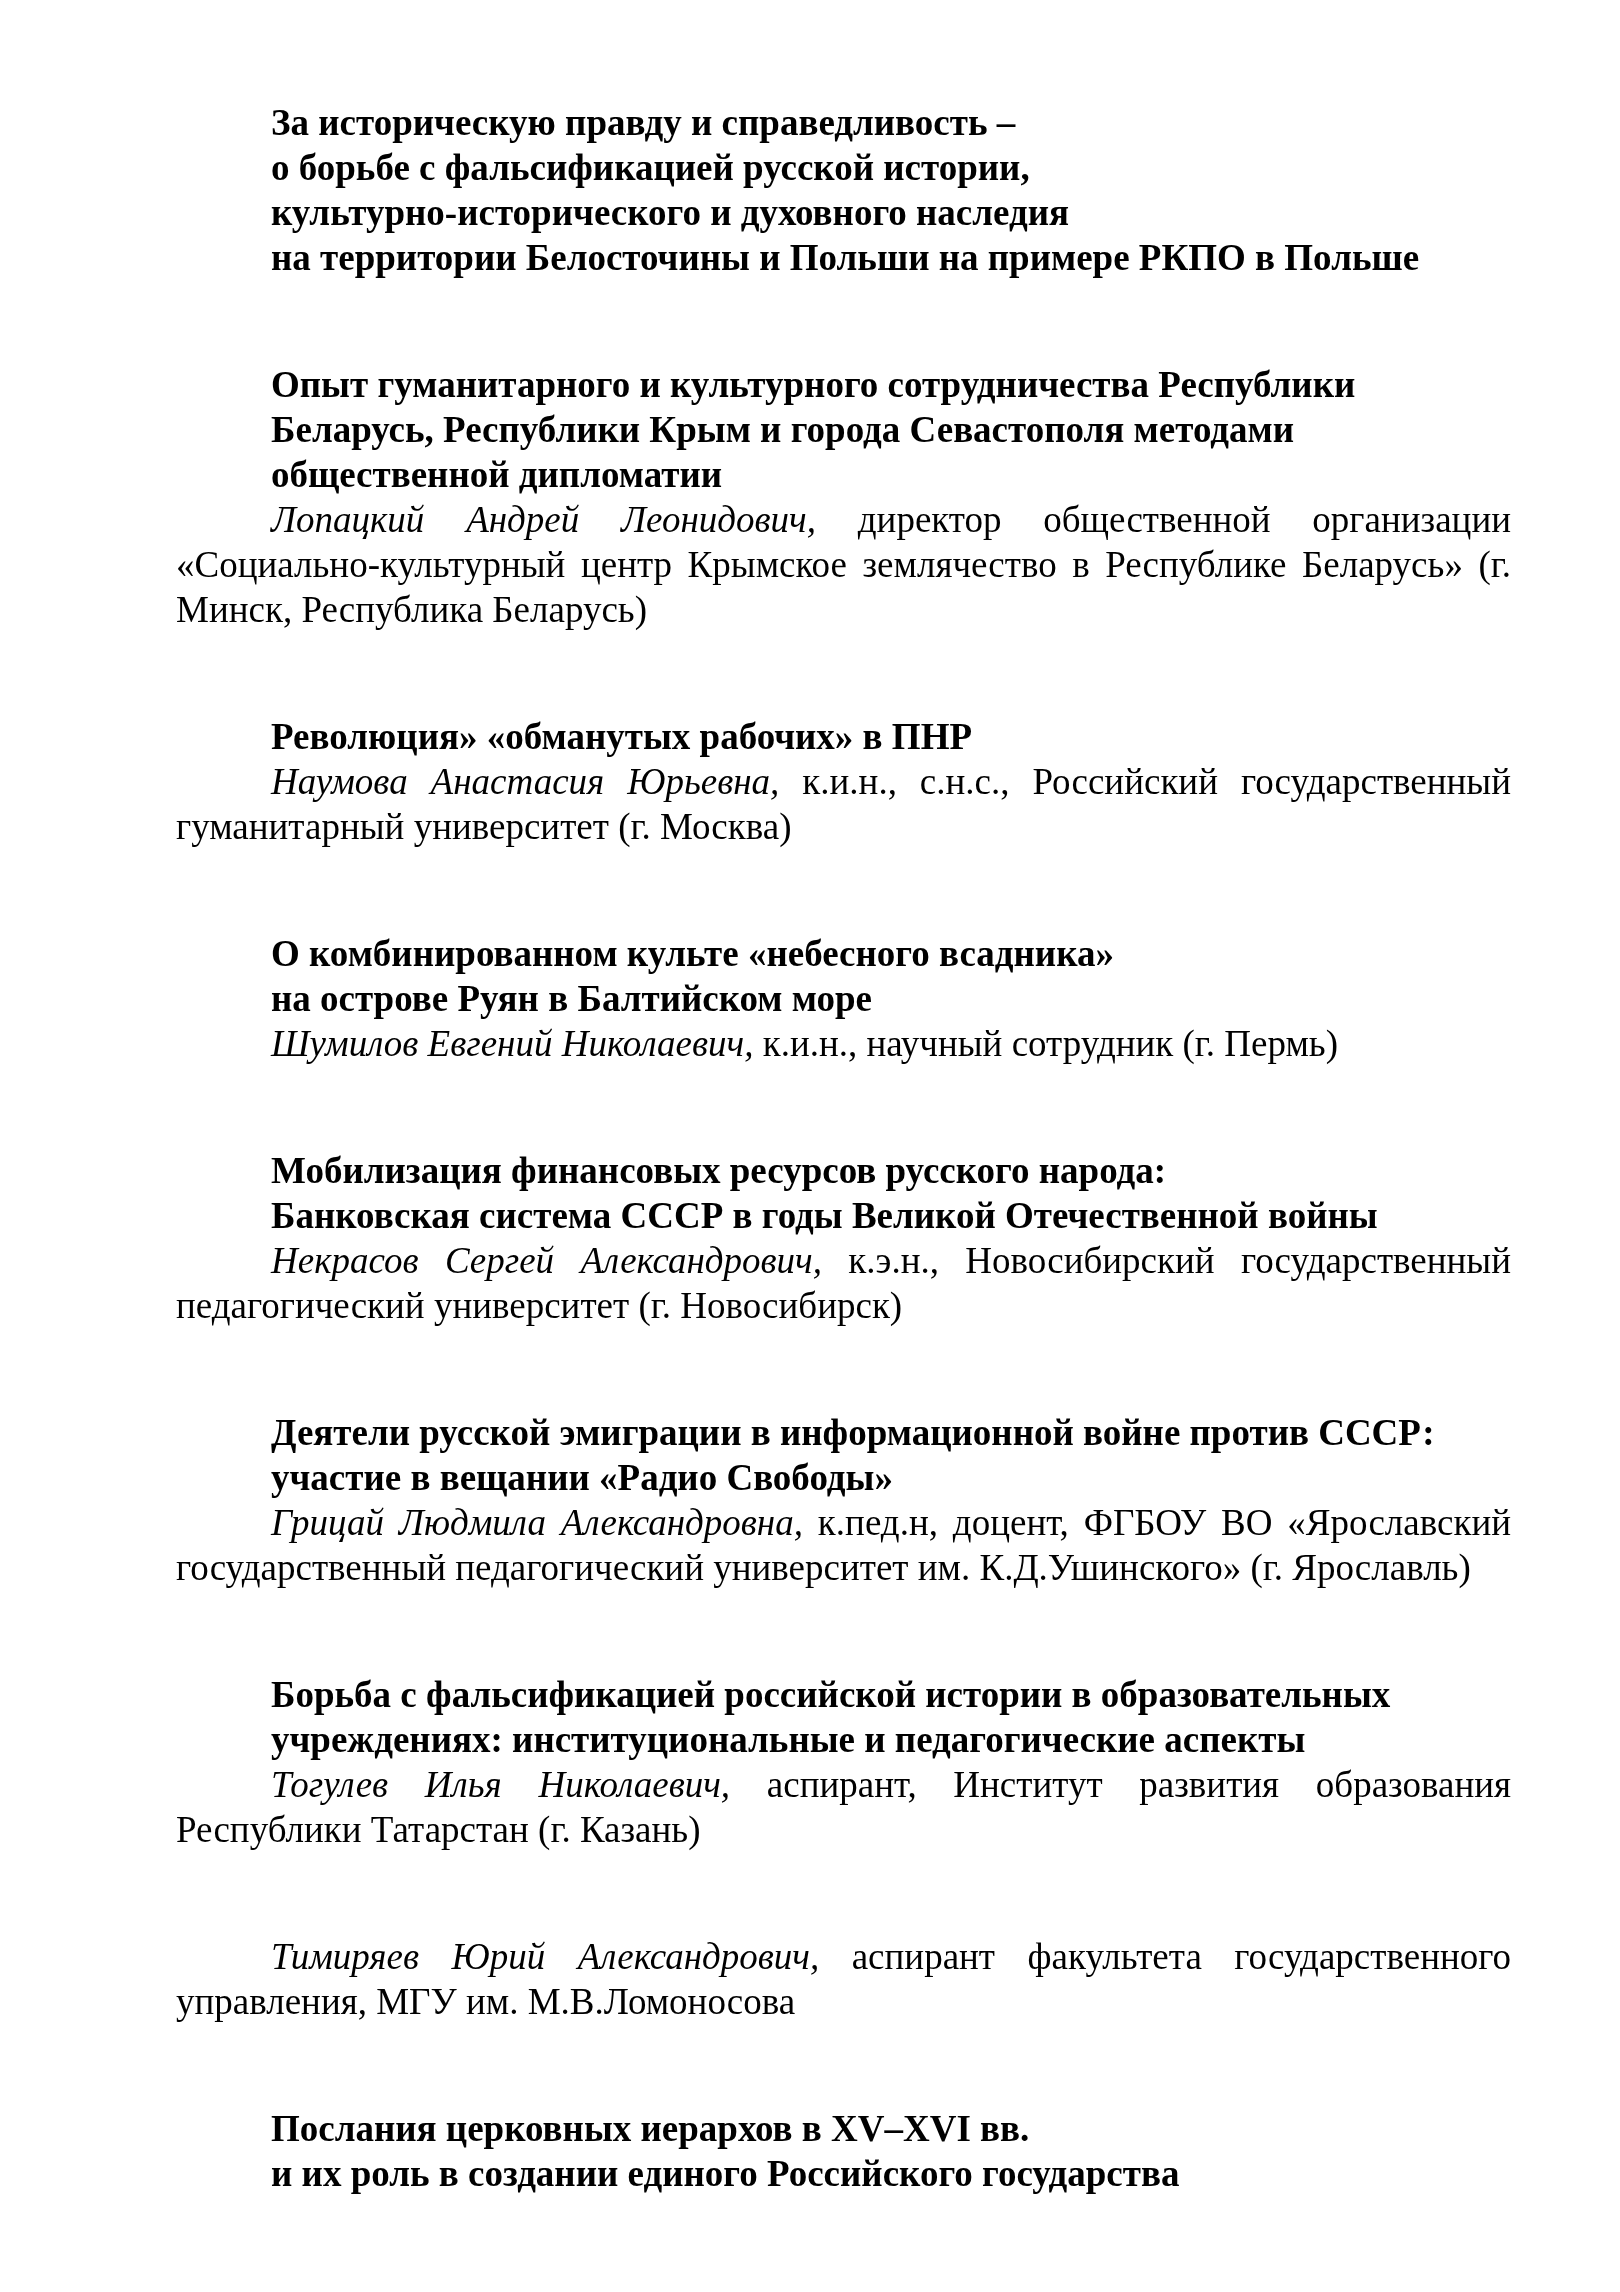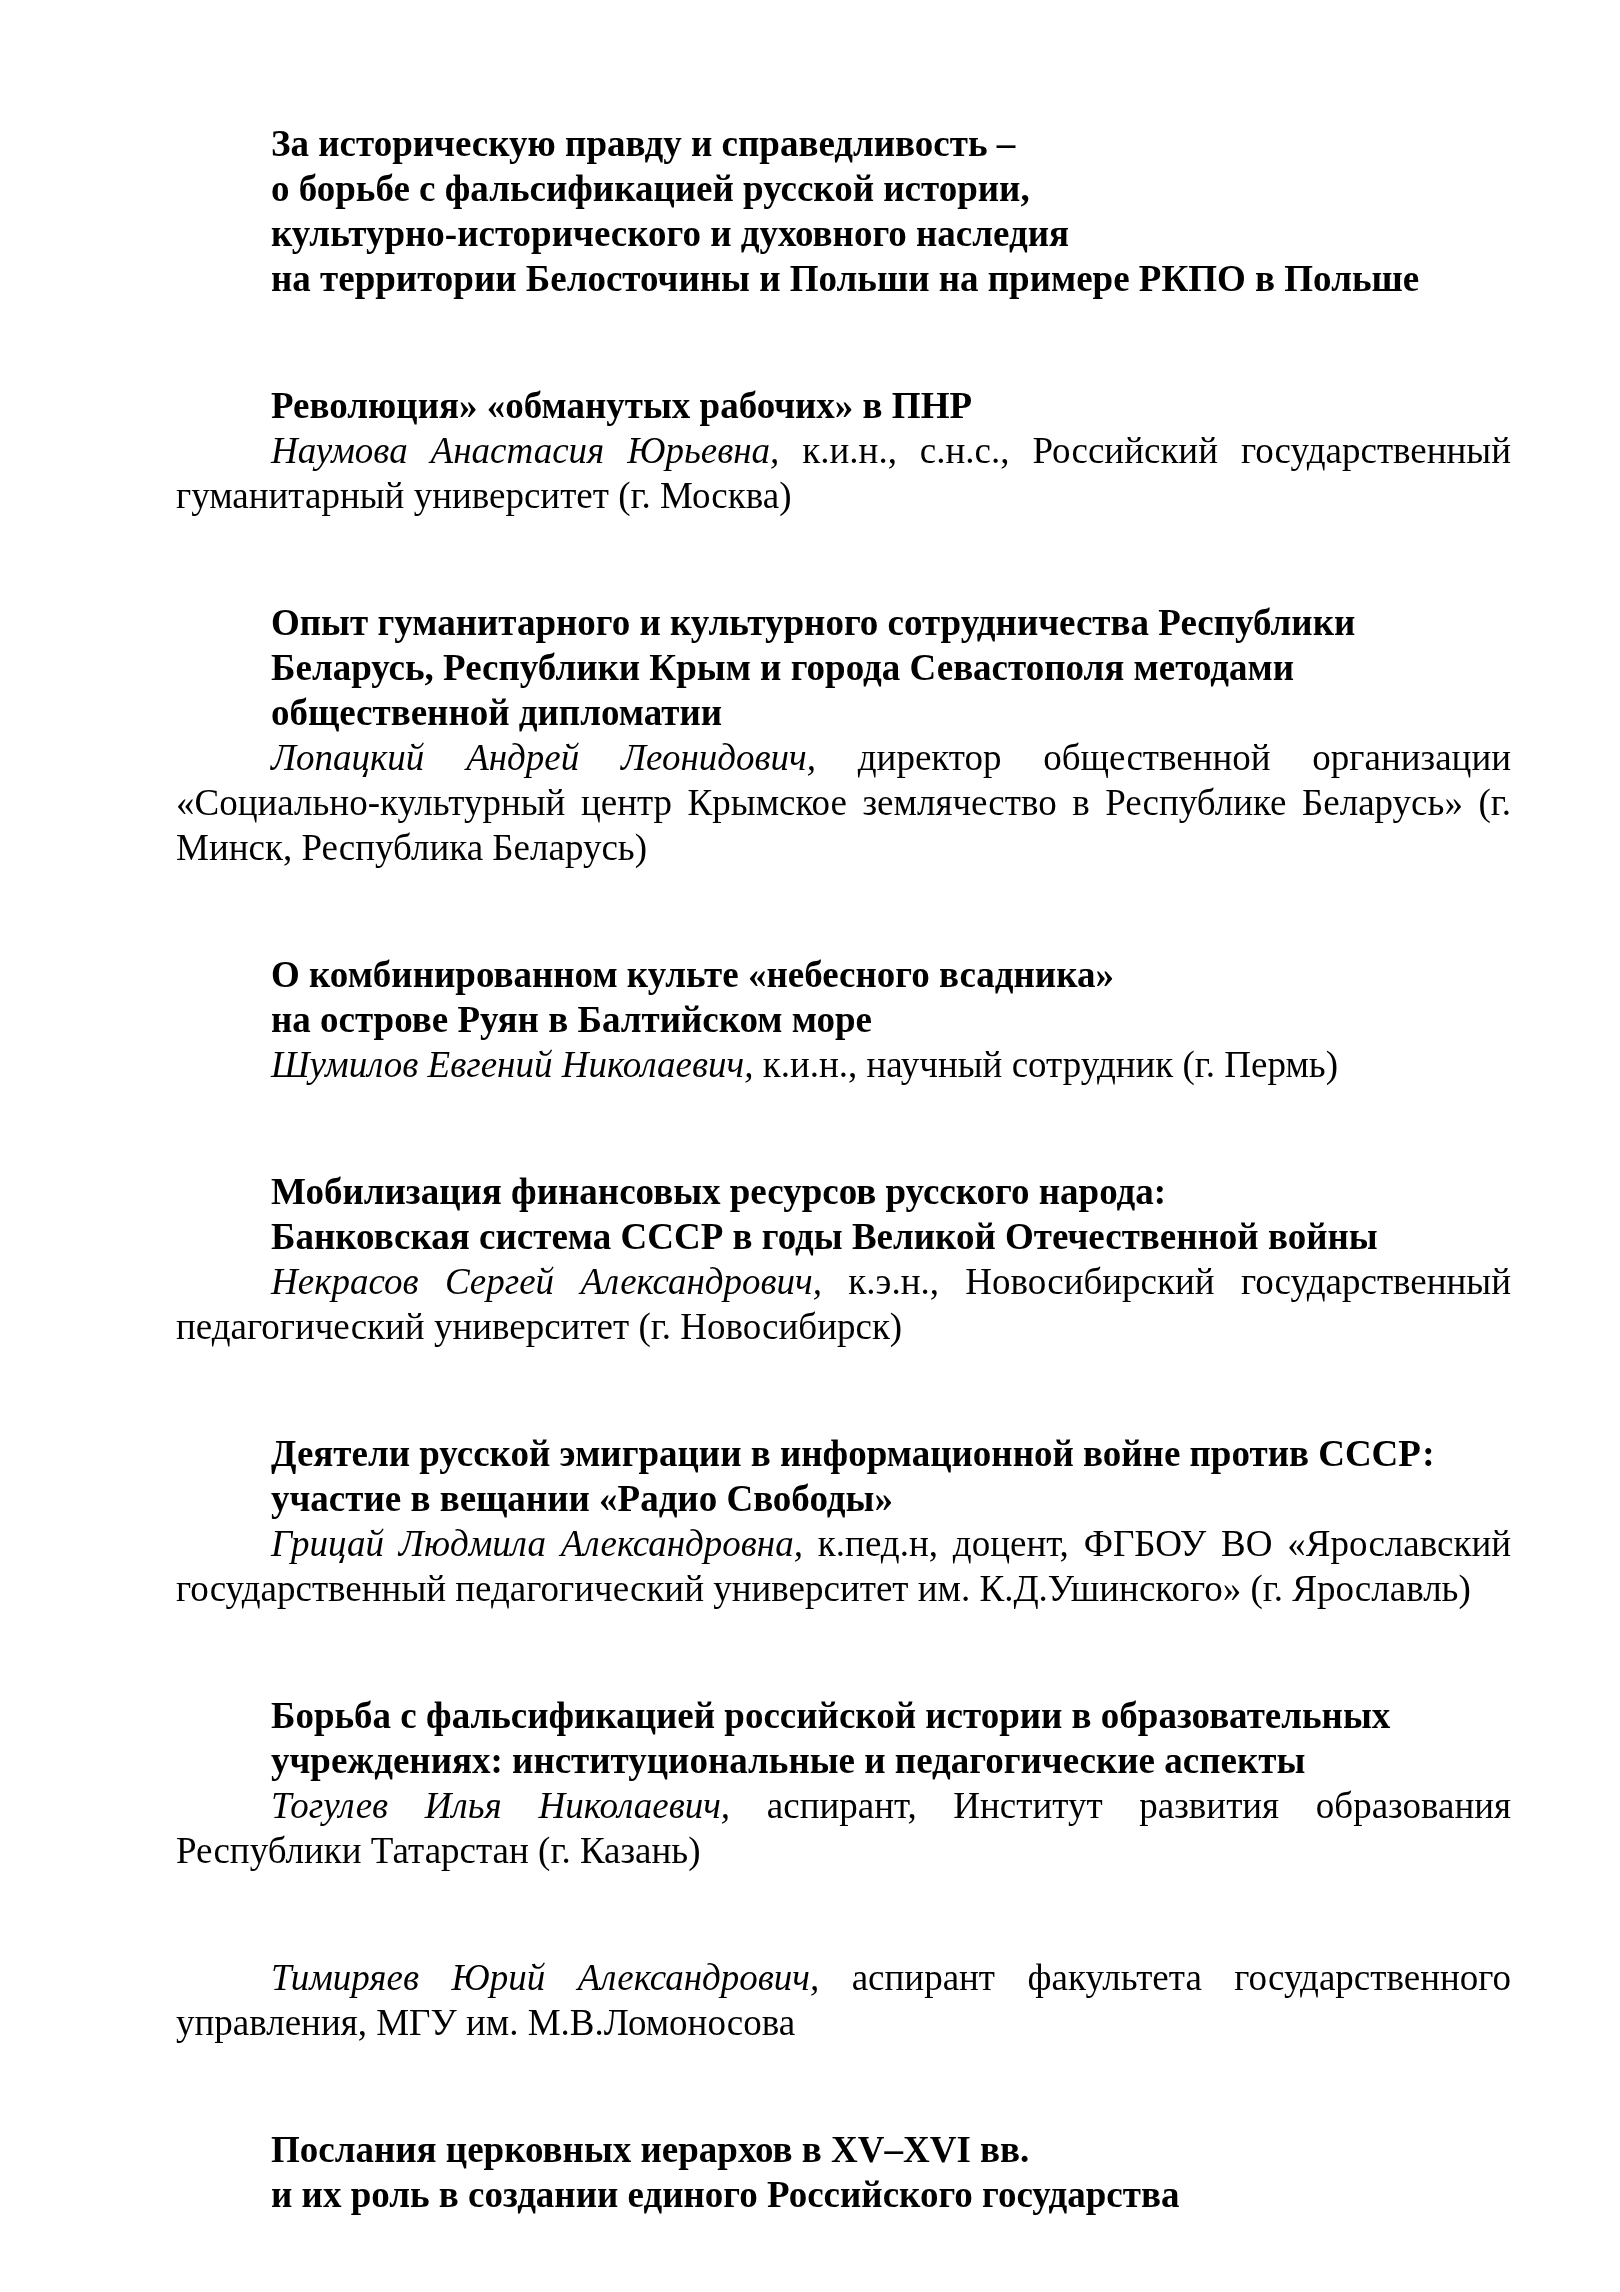--- a/index.html
+++ b/index.html
@@ -14,21 +14,20 @@
     font-size: 37px;
     line-height: 45px;
     color: #000000;
     overflow: hidden;
   }
   .page {
     box-sizing: border-box;
     width: 1620px;
     height: 2137px;
     padding: 100px 109px 36px 176px;
-    margin-top: 21px;
   }
   .entry + .entry {
     margin-top: 82px;
   }
   .talk-title {
     font-weight: bold;
     margin: 0 0 0 95px;
     white-space: pre-line; 
   }
   .talk-authors {
@@ -46,29 +45,29 @@
 <main class="page">
   <div id="entries-container">
   <section class="entry">
     <div class="talk-title">За историческую правду и справедливость –
 о борьбе с фальсификацией русской истории,
 культурно-исторического и духовного наследия
 на территории Белосточины и Польши на примере РКПО в Польше</div>
   </section>
 
   <section class="entry">
-    <div class="talk-title">Революция» «обманутых рабочих» в ПНР</div>
-    <p class="talk-authors"><em>Наумова Анастасия Юрьевна,</em><span> к.и.н., с.н.с., Российский государственный гуманитарный университет (г. Москва)</span></p>
-  </section>
-
-  <section class="entry">
     <div class="talk-title">Опыт гуманитарного и культурного сотрудничества Республики
 Беларусь, Республики Крым и города Севастополя методами
 общественной дипломатии</div>
     <p class="talk-authors"><em>Лопацкий Андрей Леонидович,</em><span> директор общественной организации «Социально-культурный центр Крымское землячество в Республике Беларусь» (г. Минск, Республика Беларусь)</span></p>
+  </section>
+
+  <section class="entry">
+    <div class="talk-title">Революция» «обманутых рабочих» в ПНР</div>
+    <p class="talk-authors"><em>Наумова Анастасия Юрьевна,</em><span> к.и.н., с.н.с., Российский государственный гуманитарный университет (г. Москва)</span></p>
   </section>
 
   <section class="entry">
     <div class="talk-title">О комбинированном культе «небесного всадника»
 на острове Руян в Балтийском море</div>
     <p class="talk-authors"><em>Шумилов Евгений Николаевич,</em><span> к.и.н., научный сотрудник (г. Пермь)</span></p>
   </section>
 
   <section class="entry">
     <div class="talk-title">Мобилизация финансовых ресурсов русского народа:

